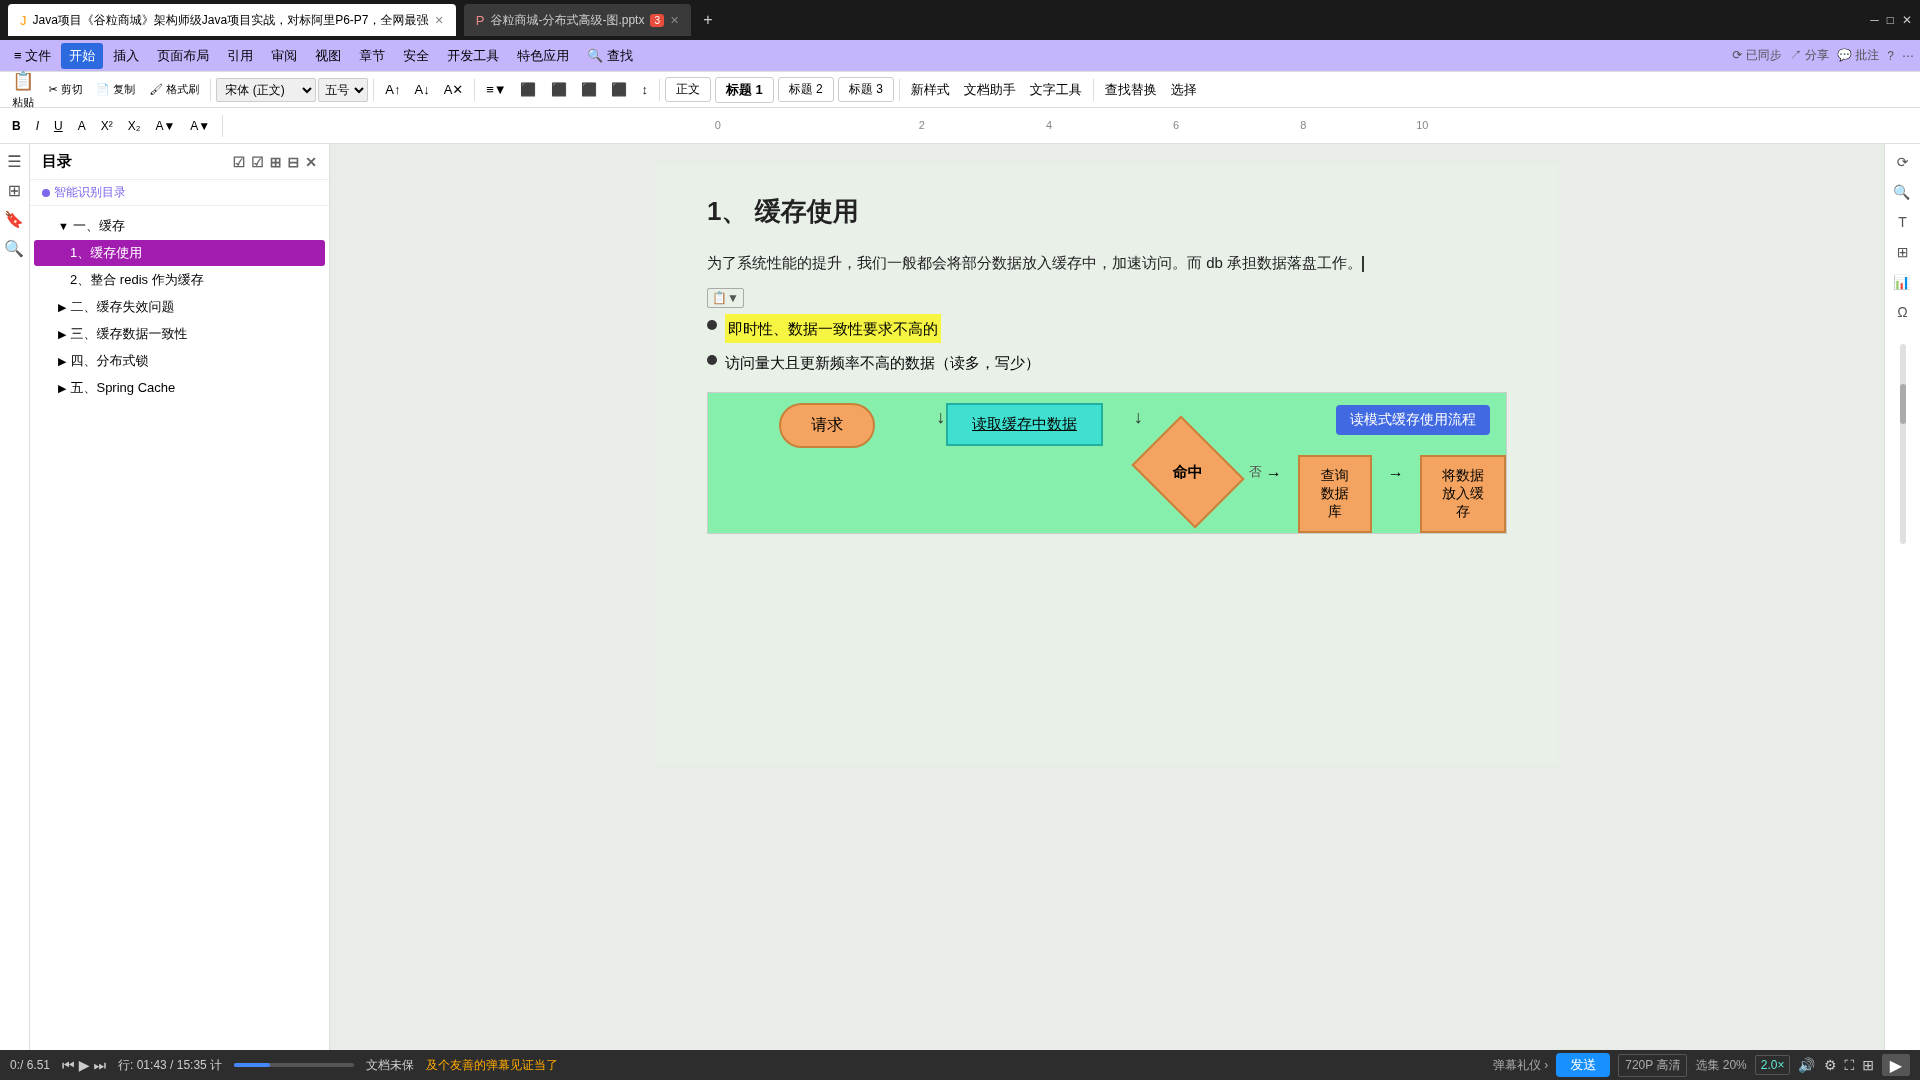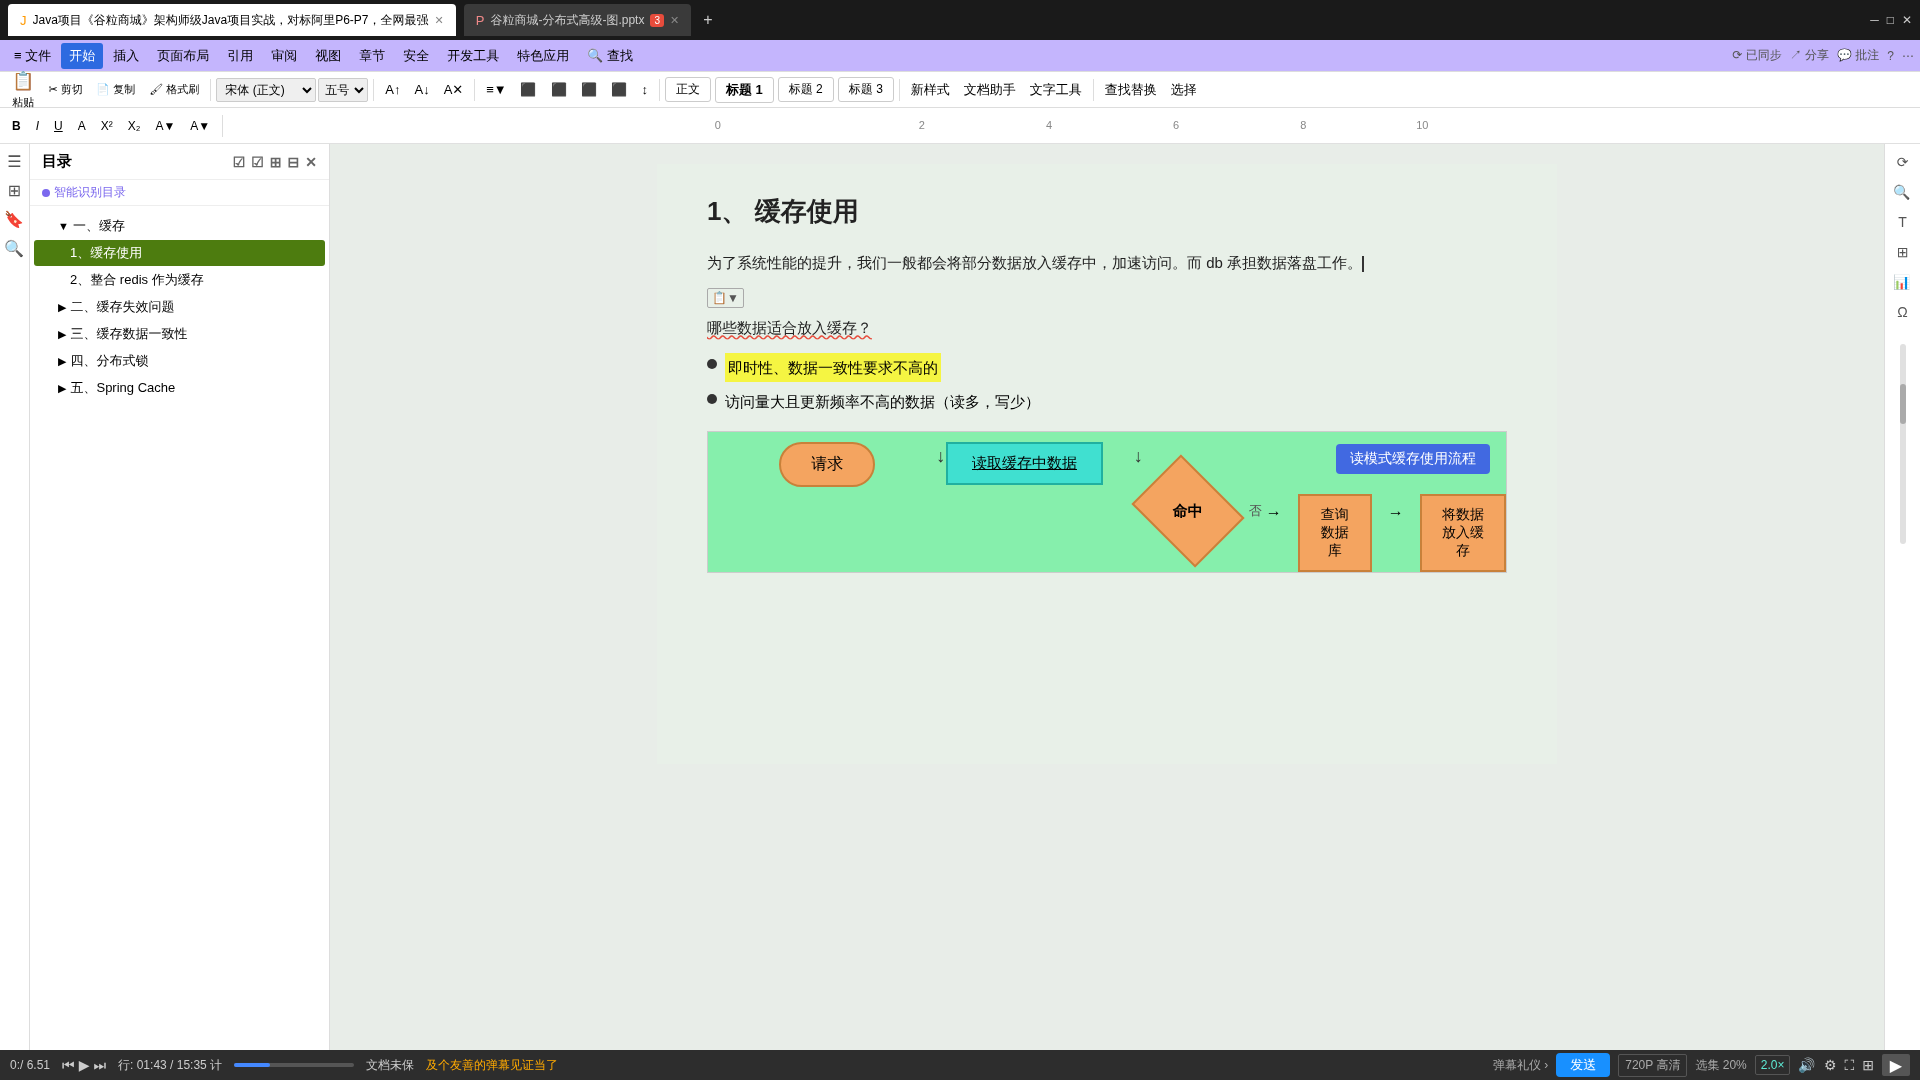--- a/index.html
+++ b/index.html
@@ -165,21 +165,21 @@
       flex: 1;
     }
     .toc-item {
       display: flex;
       align-items: center;
       padding: 4px 12px;
       cursor: pointer;
       border-radius: 3px;
       margin: 1px 4px;
     }
-    .toc-item.selected { background: #4d7c0f; color: #fff; }
+    .toc-item.selected { background: #a21caf; color: #fff; }
     .toc-item .arrow { margin-right: 4px; font-size: 11px; }
     .toc-indent-1 { padding-left: 24px; }
     .toc-indent-2 { padding-left: 36px; }
 
     
     #left-vtoolbar {
       width: 30px;
       background: #fff;
       border-right: 1px solid #ddd;
       display: flex;
@@ -582,23 +582,20 @@
       </div>
 
       <div class="body-text">
         <span>为了系统性能的提升，我们一般都会将部分数据放入缓存中，加速访问。而 db 承担数据落盘工作。</span><span class="cursor"></span>
       </div>
 
       <div style="display:flex;align-items:center;gap:4px;margin-bottom:6px;font-size:12px;color:#555;">
         <span style="border:1px solid #aaa;padding:2px 4px;border-radius:2px;cursor:pointer;">📋▼</span>
       </div>
 
-      <div class="body-text wavy-underline">
-        <span>哪些数据适合放入缓存？</span>
-      </div>
 
       <div class="bullet-item">
         <div class="bullet-dot"></div>
         <span style="background:#f5f542;padding:1px 3px;">即时性、数据一致性要求不高的</span>
       </div>
 
       <div class="bullet-item">
         <div class="bullet-dot"></div>
         <span>访问量大且更新频率不高的数据（读多，写少）</span>
       </div>

